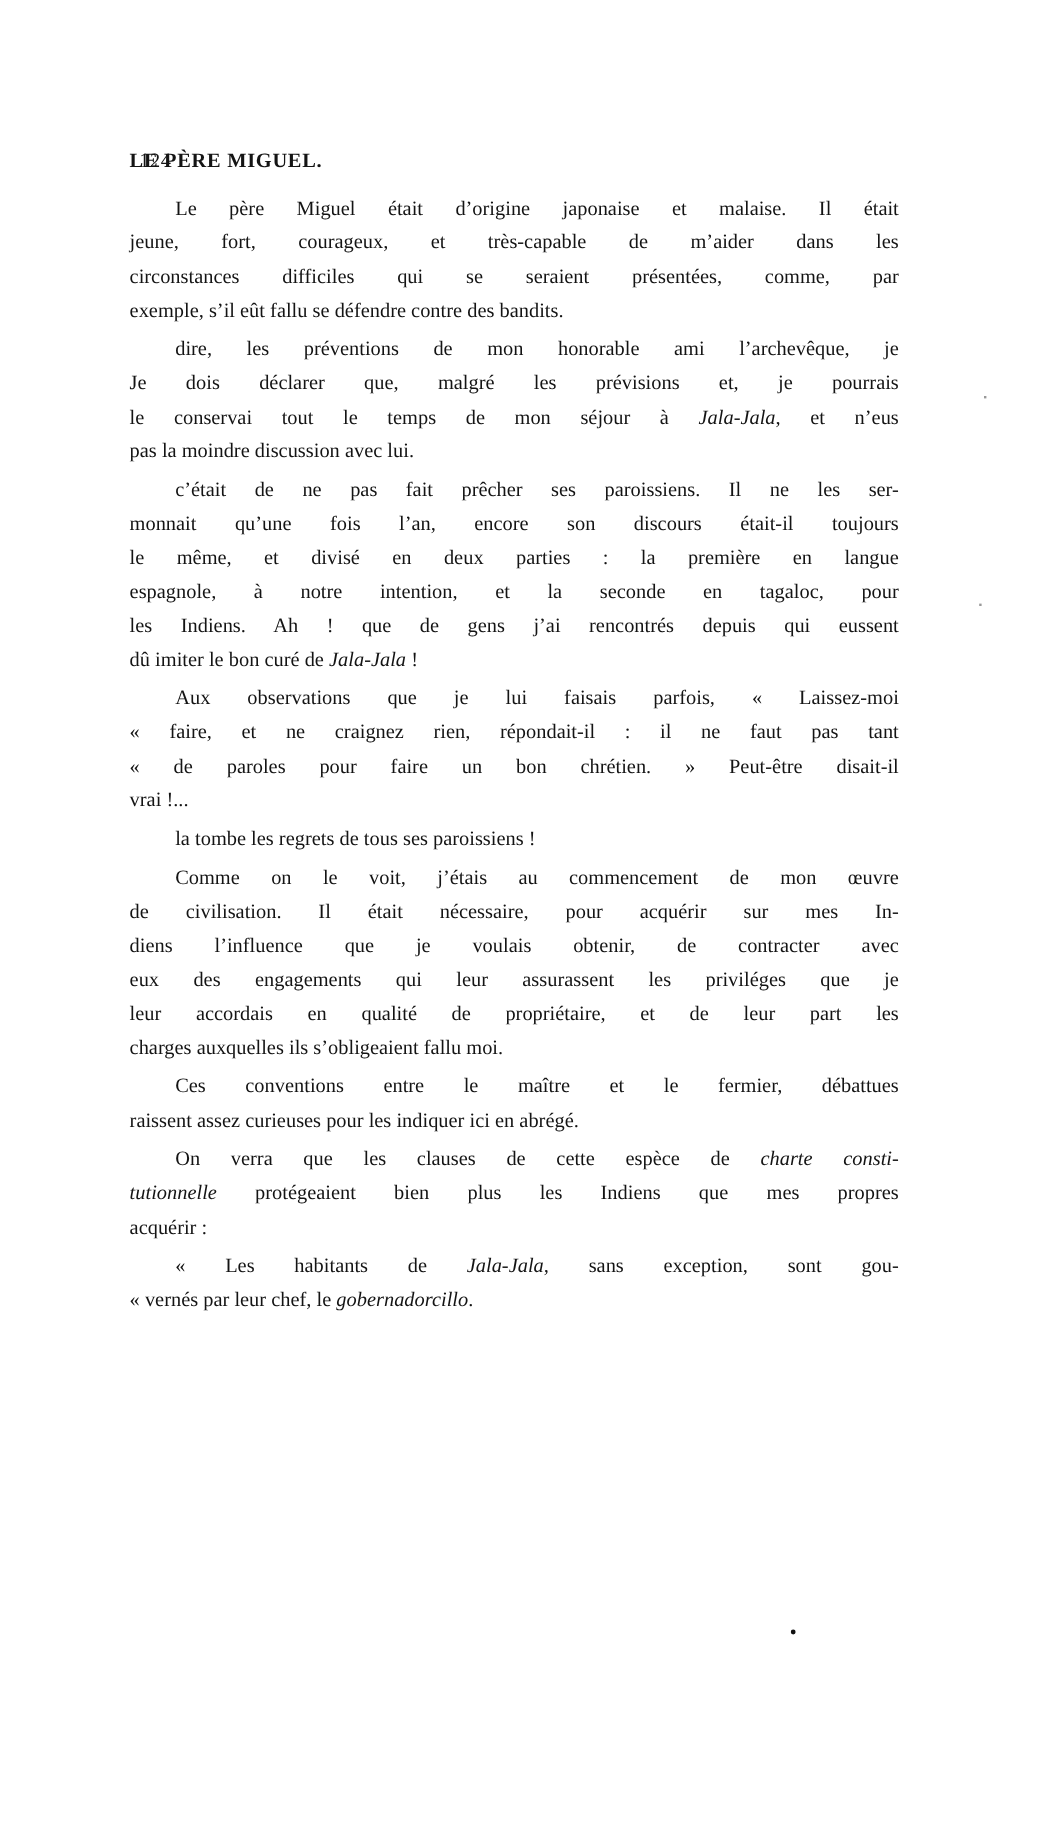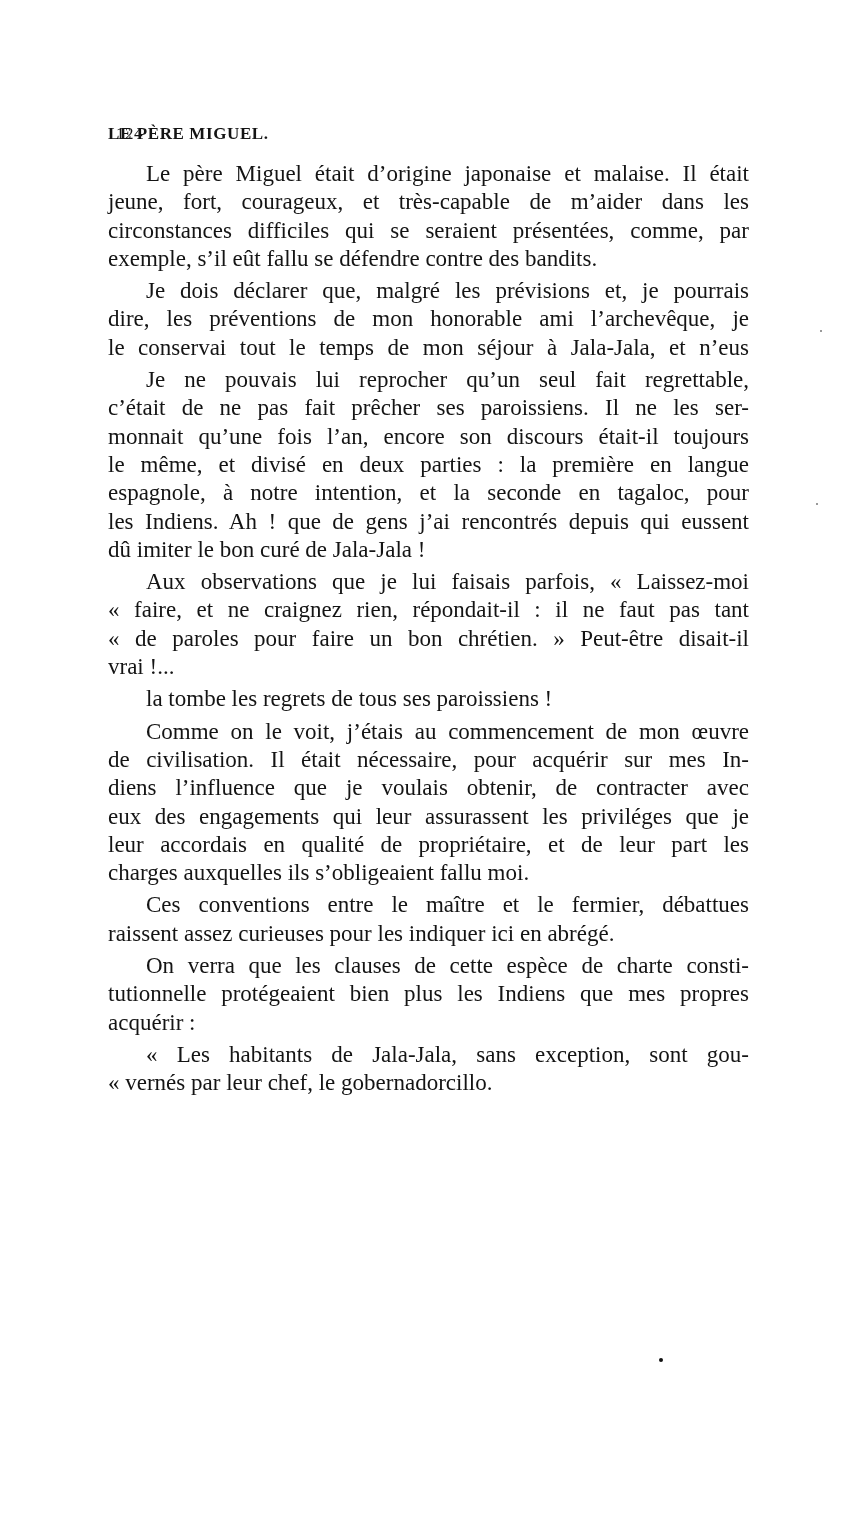--- a/index.html
+++ b/index.html
@@ -37,21 +37,21 @@
       position: absolute;
       left: 0;
       right: 0;
       text-align: left;
       top: 0;
       font-weight: bold;
       letter-spacing: 0.6px;
     }
     .body-text {
       margin-top: 10px;
-      font-size: 23px;
+      font-size: 17px;
       line-height: 28.3px;
       text-align: justify;
     }
     .para {
       margin: 0 0 4px 0;
       text-indent: 38px;
       text-align: justify;
     }
     .line {
       display: block;
@@ -59,21 +59,21 @@
       text-align-last: justify;
       white-space: nowrap;
     }
     .line.last {
       text-align-last: left;
     }
     .para .line:first-child {
       padding-left: 38px;
     }
     .para { text-indent: 0; }
-    em, .it { }
+    em, .it { font-style: italic; }
     .speck {
       position: absolute;
       width: 4px;
       height: 4px;
       border-radius: 50%;
       background: #111;
     }
     .margin-mark {
       position: absolute;
       width: 2px;
@@ -90,26 +90,26 @@
     <span class="running-title">LE PÈRE MIGUEL.</span>
   </div>
   <div class="body-text" id="body-text">
       <div class="para">
         <span class="line">Le père Miguel était d’origine japonaise et malaise. Il était</span>
         <span class="line">jeune, fort, courageux, et très-capable de m’aider dans les</span>
         <span class="line">circonstances difficiles qui se seraient présentées, comme, par</span>
         <span class="line last">exemple, s’il eût fallu se défendre contre des bandits.</span>
       </div>
       <div class="para">
+        <span class="line">dire, les préventions de mon honorable ami l’archevêque, je</span>
         <span class="line">Je dois déclarer que, malgré les prévisions et, je pourrais</span>
-        <span class="line">dire, les préventions de mon honorable ami l’archevêque, je</span>
         <span class="line">le conservai tout le temps de mon séjour à <span class="it">Jala-Jala</span>, et n’eus</span>
+        <span class="line last">pas la moindre discussion avec lui.</span>
       </div>
       <div class="para">
-        <span class="line">Je ne pouvais lui reprocher qu’un seul fait regrettable,</span>
         <span class="line">c’était de ne pas fait prêcher ses paroissiens. Il ne les ser-</span>
         <span class="line">monnait qu’une fois l’an, encore son discours était-il toujours</span>
         <span class="line">le même, et divisé en deux parties : la première en langue</span>
         <span class="line">espagnole, à notre intention, et la seconde en tagaloc, pour</span>
         <span class="line">les Indiens. Ah ! que de gens j’ai rencontrés depuis qui eussent</span>
         <span class="line last">dû imiter le bon curé de <span class="it">Jala-Jala</span> !</span>
       </div>
       <div class="para">
         <span class="line">Aux observations que je lui faisais parfois, « Laissez-moi</span>
         <span class="line">« faire, et ne craignez rien, répondait-il : il ne faut pas tant</span>

